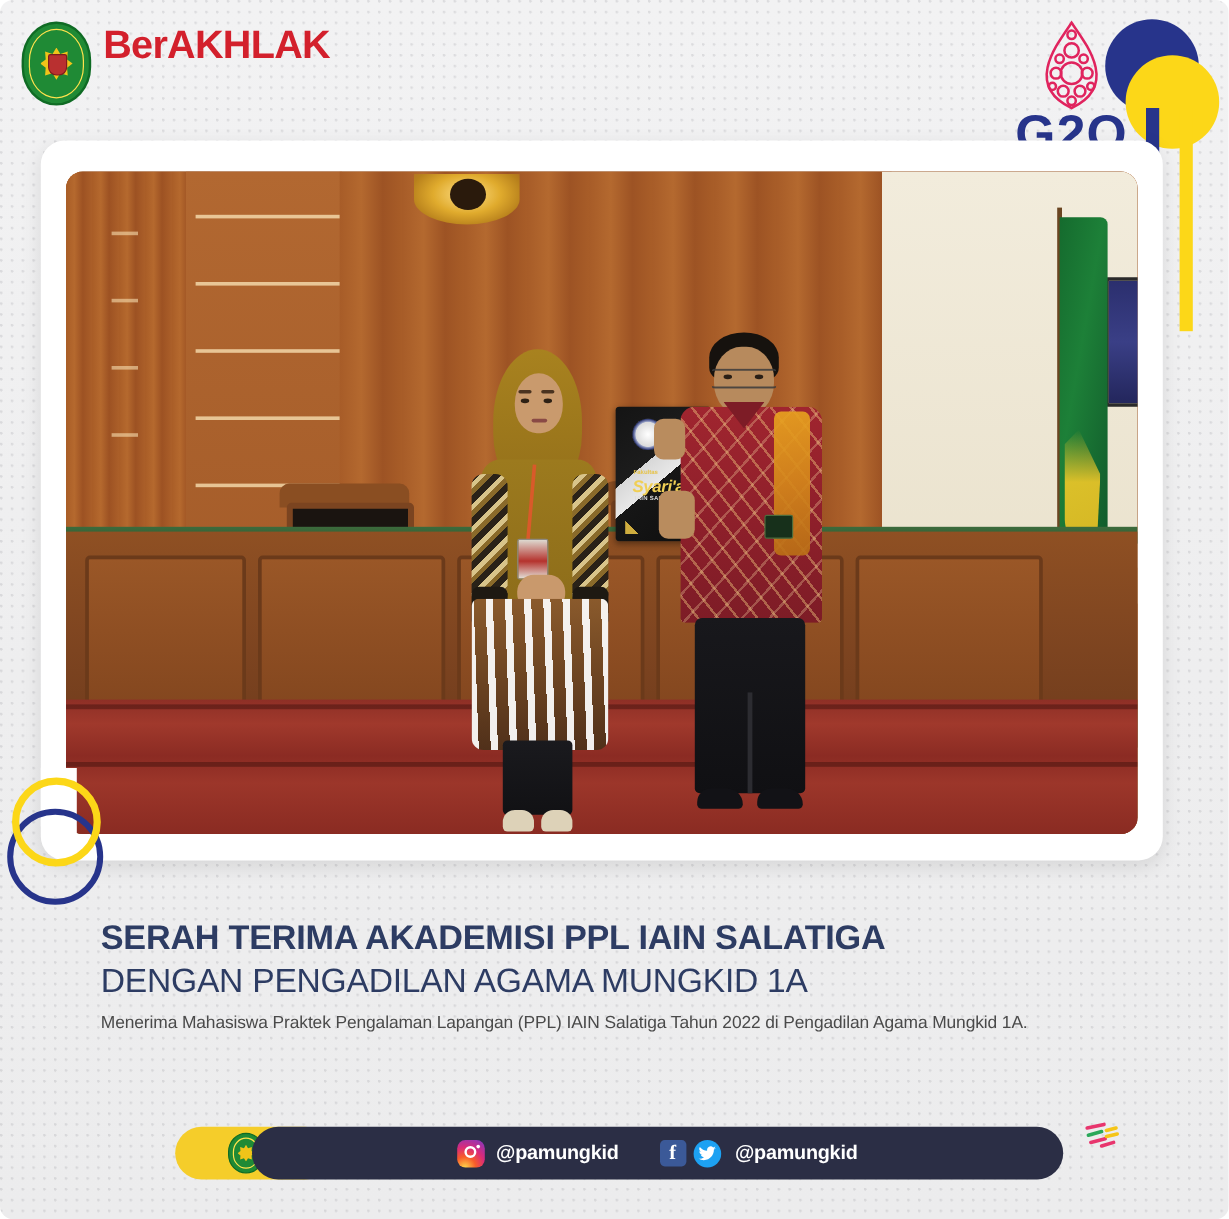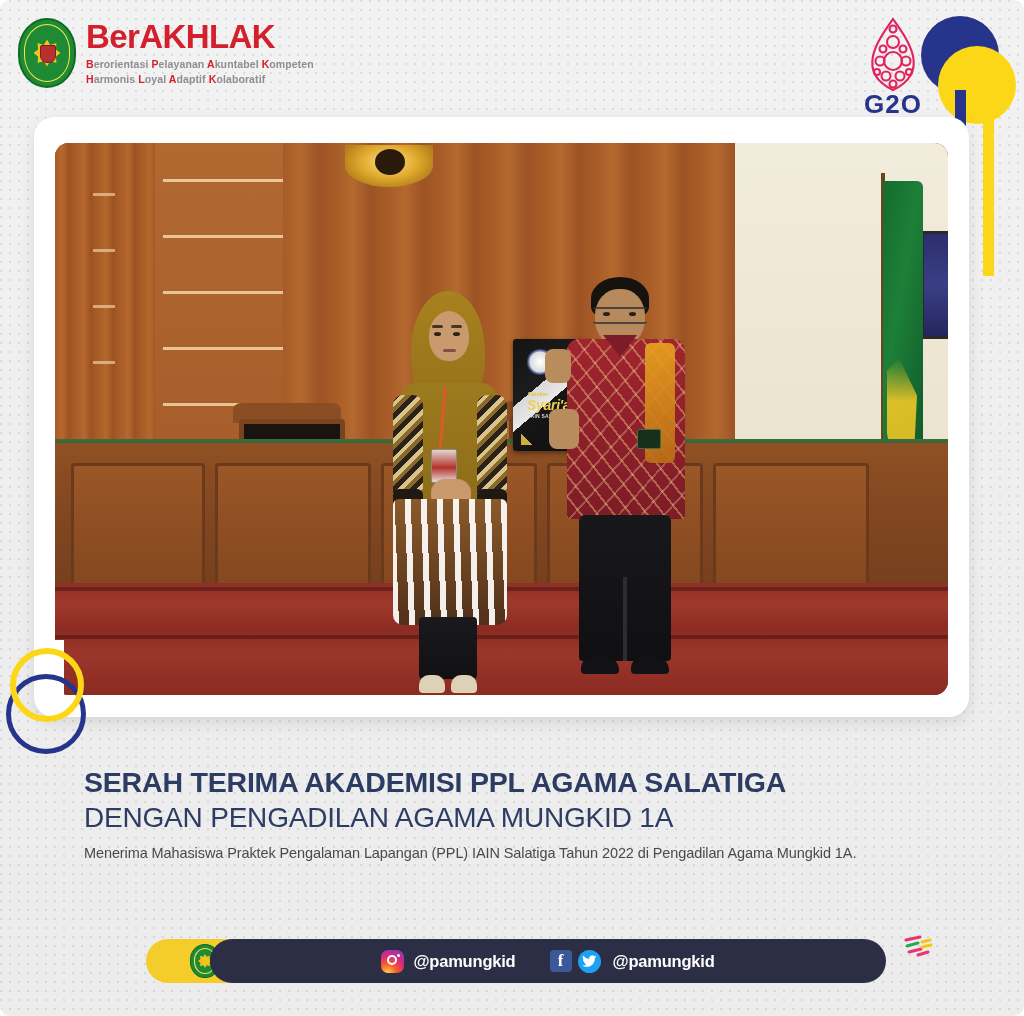--- a/index.html
+++ b/index.html
@@ -97,21 +97,21 @@
   
   .g20 {
     position: absolute;
     right: 76px;
     top: 16px;
     width: 110px;
     text-align: center;
   }
   .g20 .gunungan { display: block; margin: 0 auto; }
   .g20-word {
-    font-size: 26px;
+    font-size: 43px;
     font-weight: 700;
     color: #27348b;
     line-height: 0.95;
     letter-spacing: 1px;
     margin-top: -2px;
   }
   .g20-country {
     font-size: 12.5px;
     font-weight: 500;
     color: #27348b;
@@ -694,28 +694,20 @@
 
     <div class="berakhlak-block">
       <div class="court-seal">
         <div class="outer"></div>
         <div class="ring"></div>
         <div class="star"></div>
         <div class="shield"></div>
       </div>
       <div class="berakhlak-text">
         <div class="berakhlak-word">BerAKHLAK</div>
-        <div class="berakhlak-sub">
-          <div>
-            <span class="cap">B</span>erorientasi <span class="cap">P</span>elayanan <span class="cap">A</span>kuntabel <span class="cap">K</span>ompeten
-          </div>
-          <div>
-            <span class="cap">H</span>armonis <span class="cap">L</span>oyal <span class="cap">A</span>daptif <span class="cap">K</span>olaboratif
-          </div>
-        </div>
       </div>
     </div>
 
     <div class="deco-circle-navy"></div>
     <div class="deco-circle-yellow"></div>
 
     <div class="g20">
       <svg class="gunungan" width="74" height="78" viewBox="0 0 74 78">
         <g fill="none" stroke="#e0245e" stroke-width="2.1">
           <path d="M37 3 C 28 16, 20 27, 17 40 C 14 54, 20 66, 37 74 C 54 66, 60 54, 57 40 C 54 27, 46 16, 37 3 Z"></path>
@@ -838,21 +830,21 @@
       <div class="m-shoe" style="left:28px;"></div>
       <div class="m-shoe" style="left:78px;"></div>
     </div>
   </div>
 
   <div class="white-notch"></div>
   <div class="ring-navy"></div>
   <div class="ring-yellow"></div>
 
   <div class="title-block">
-    <div class="title-line1">SERAH TERIMA AKADEMISI PPL AGAMA SALATIGA</div>
+    <div class="title-line1">SERAH TERIMA AKADEMISI PPL IAIN SALATIGA</div>
     <div class="title-line2">DENGAN PENGADILAN AGAMA MUNGKID 1A</div>
     <div class="subtitle-plain">Menerima Mahasiswa Praktek Pengalaman Lapangan (PPL) IAIN Salatiga Tahun 2022 di Pengadilan Agama Mungkid 1A.</div>
   </div>
 
   <div class="footer">
 
     <div class="footer-pill">
       <div class="seal-mini">
         <div class="o"></div>
         <div class="r"></div>

